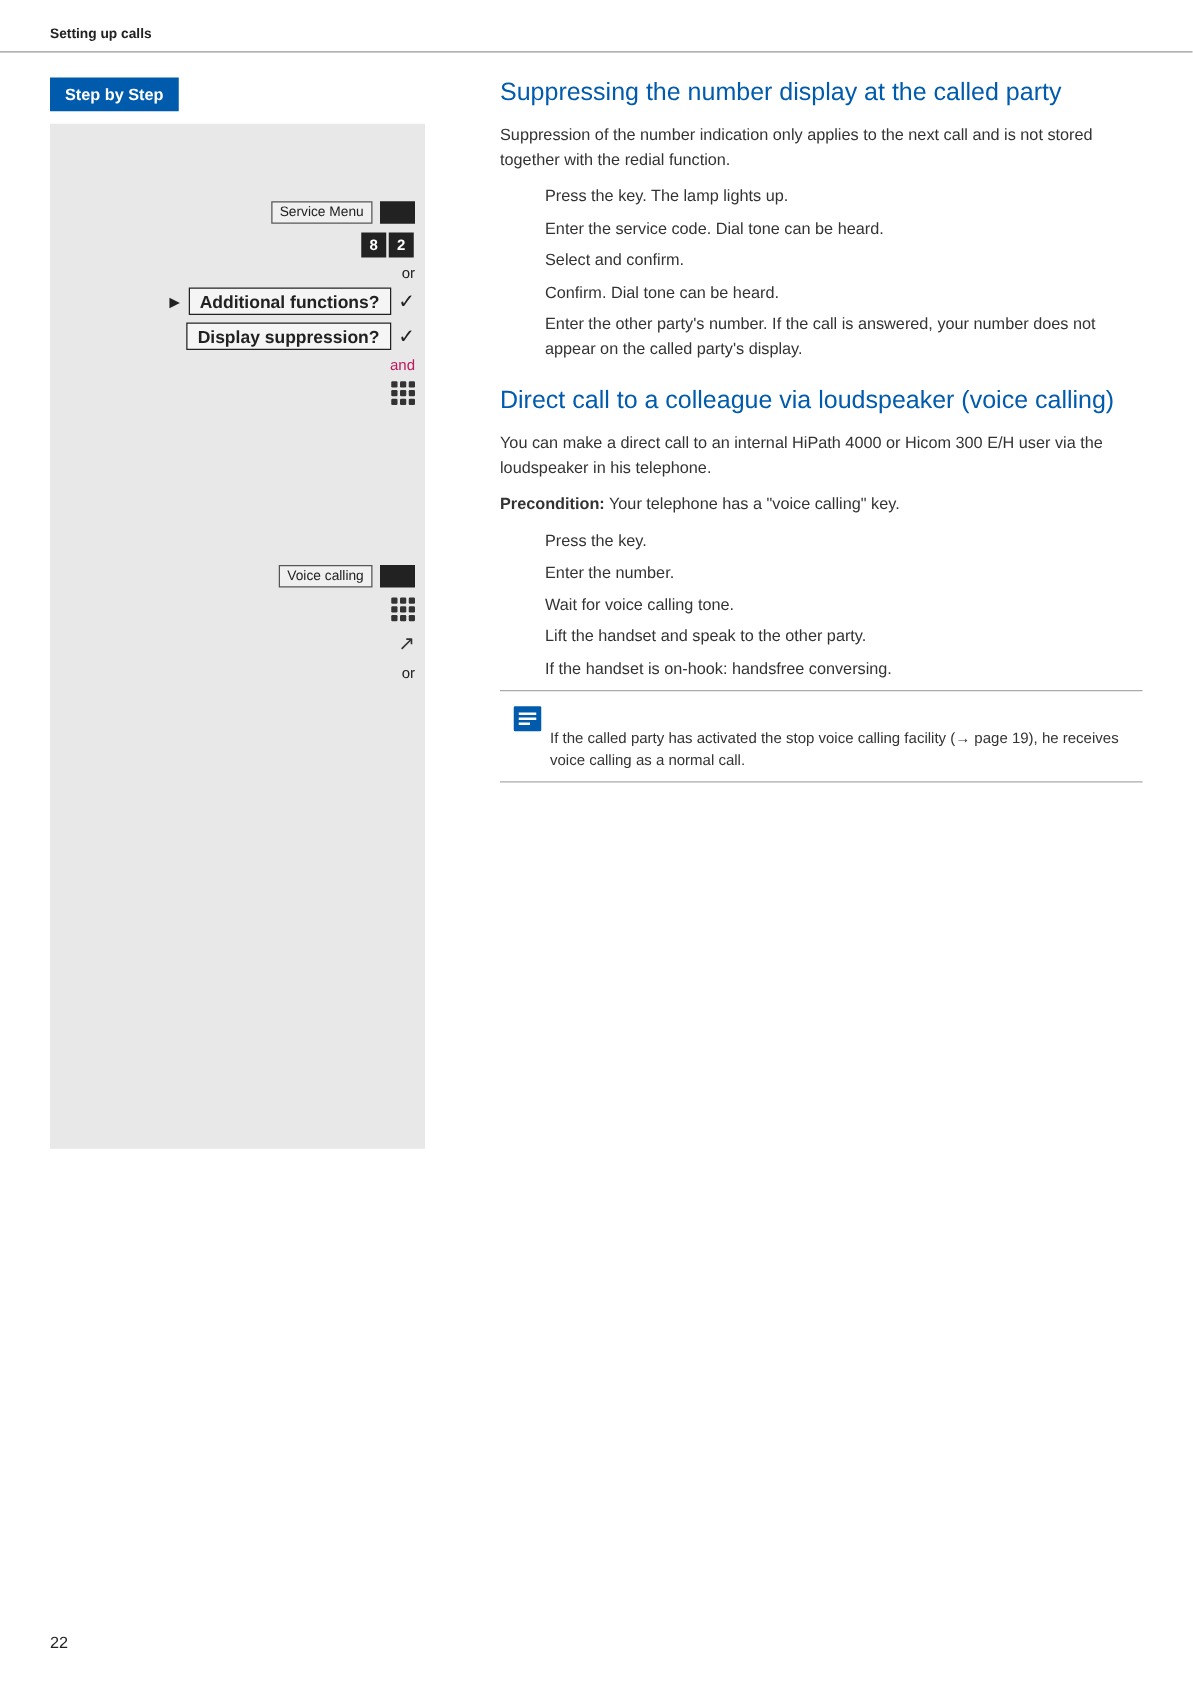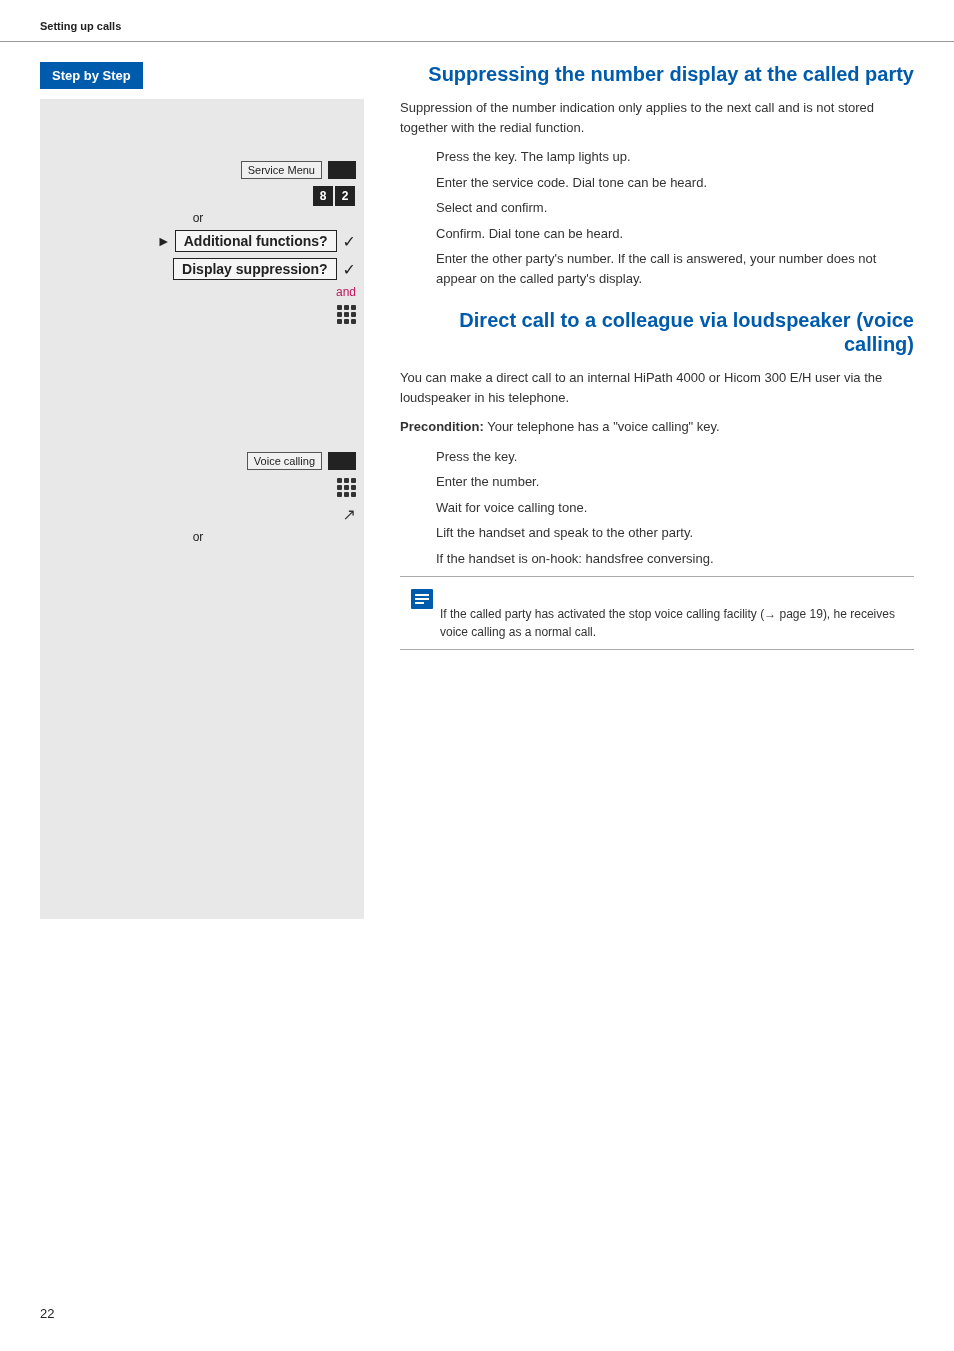--- a/index.html
+++ b/index.html
@@ -55,21 +55,21 @@
       font-weight: bold;
       padding: 6px 12px;
       display: inline-block;
       margin-bottom: 10px;
     }
 
     
     .left-content-area {
       background: #e8e8e8;
       min-height: 820px;
-      width: 324px;
+      width: 300px;
       position: relative;
       padding: 10px 0;
     }
 
     
     .ui-row {
       display: flex;
       align-items: center;
       justify-content: flex-end;
       padding: 4px 8px;
@@ -107,21 +107,21 @@
       color: white;
       font-size: 12px;
       font-weight: bold;
       display: inline-flex;
       align-items: center;
       justify-content: center;
       margin: 1px;
     }
 
     .or-label {
-      text-align: center;
+      text-align: right;
       padding-right: 8px;
       font-size: 12px;
       color: #222;
       font-weight: normal;
       margin: 2px 0;
     }
 
     .and-label {
       text-align: right;
       padding-right: 8px;
@@ -161,25 +161,24 @@
 
     
     .right-panel {
       flex: 1;
       padding-top: 20px;
       padding-left: 20px;
     }
 
     .section-heading {
       font-size: 20px;
-      font-weight: bold;
+      font-weight: normal;
       color: #005bac;
       margin-bottom: 12px;
       line-height: 1.2;
-      text-align: right;
     }
 
     .section-body {
       font-size: 13px;
       color: #333;
       line-height: 1.5;
       margin-bottom: 10px;
     }
 
     .instruction-row {

